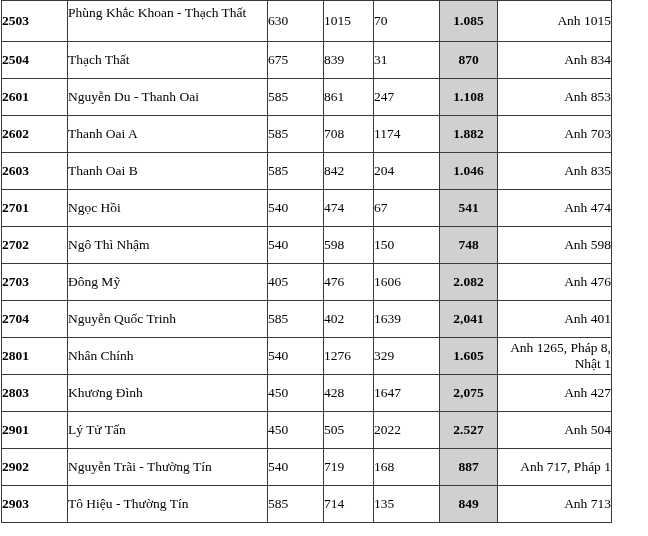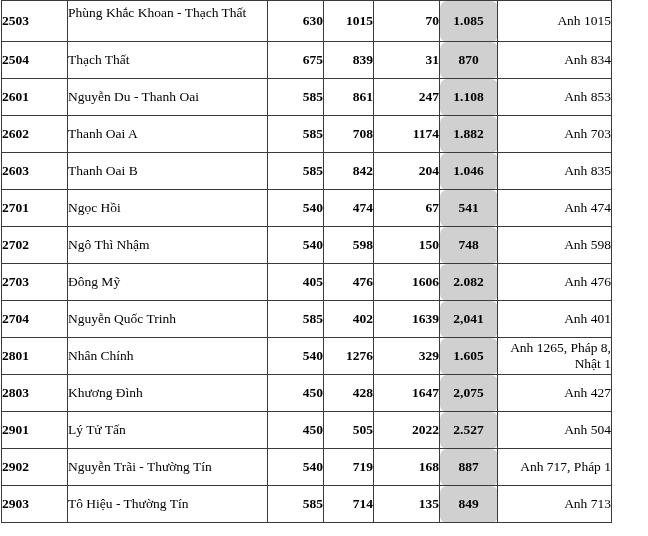--- a/index.html
+++ b/index.html
@@ -49,30 +49,28 @@
     text-align: left;
     padding-left: 8px;
   }
   .cell-name {
     text-align: left;
     padding-left: 8px;
     padding-right: 4px;
     margin-left: 11px;
   }
   .cell-num {
-    text-align: right;
-    font-weight: bold;
+    text-align: left;
   }
   .cell-total {
     background: #d0d0d0;
     text-align: center;
     font-weight: bold;
     vertical-align: bottom;
     padding-bottom: 3px;
-    border-radius: 7px;
   }
   .cell-note {
     text-align: right;
     padding-left: 6px;
     padding-right: 3px;
     vertical-align: bottom;
     padding-bottom: 2px;
   }
   .cell-note.two-line {
     vertical-align: middle;

